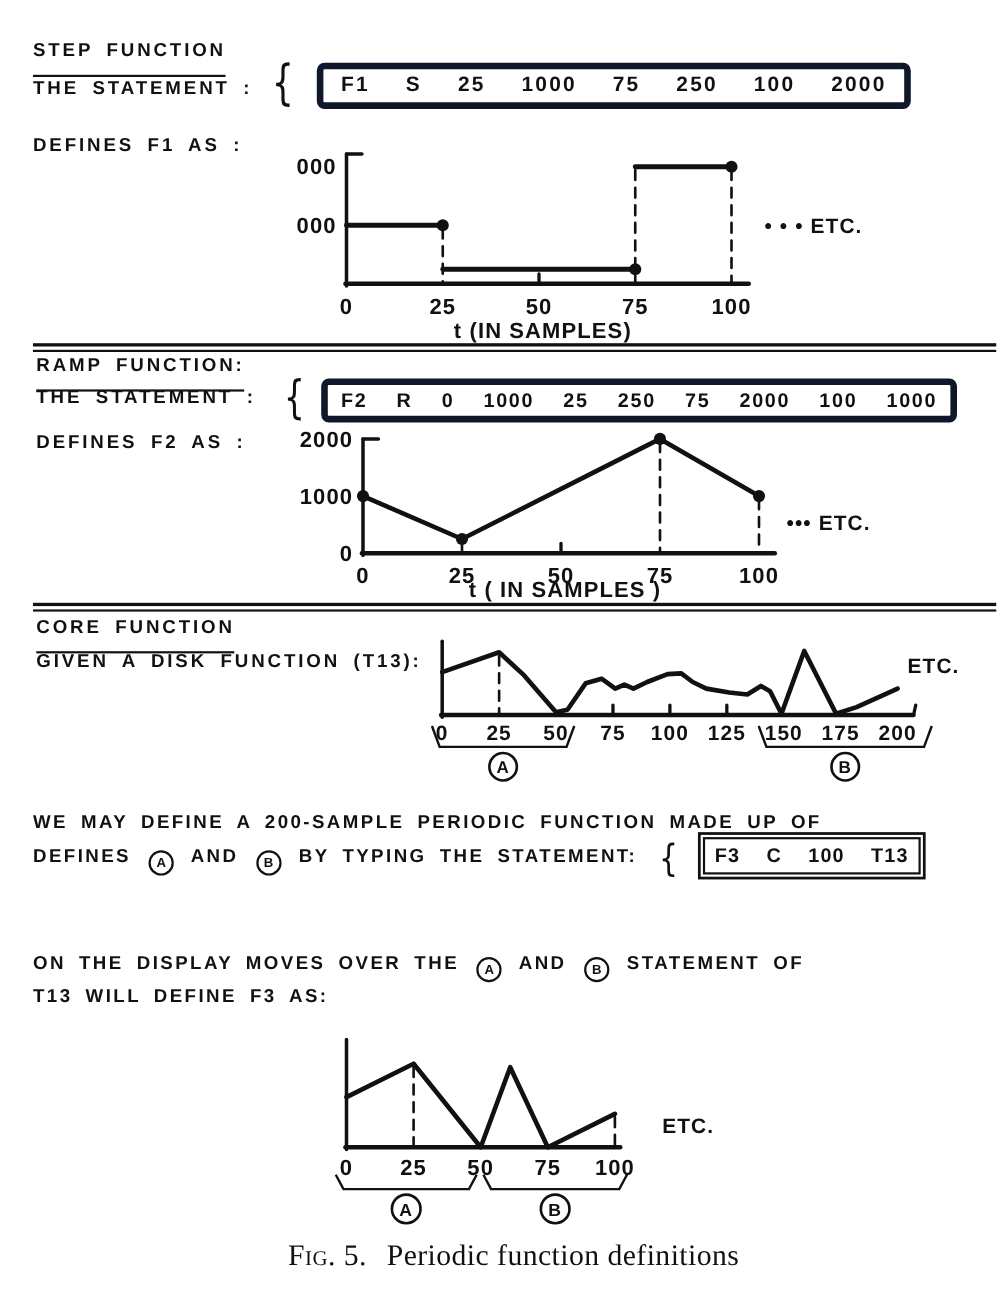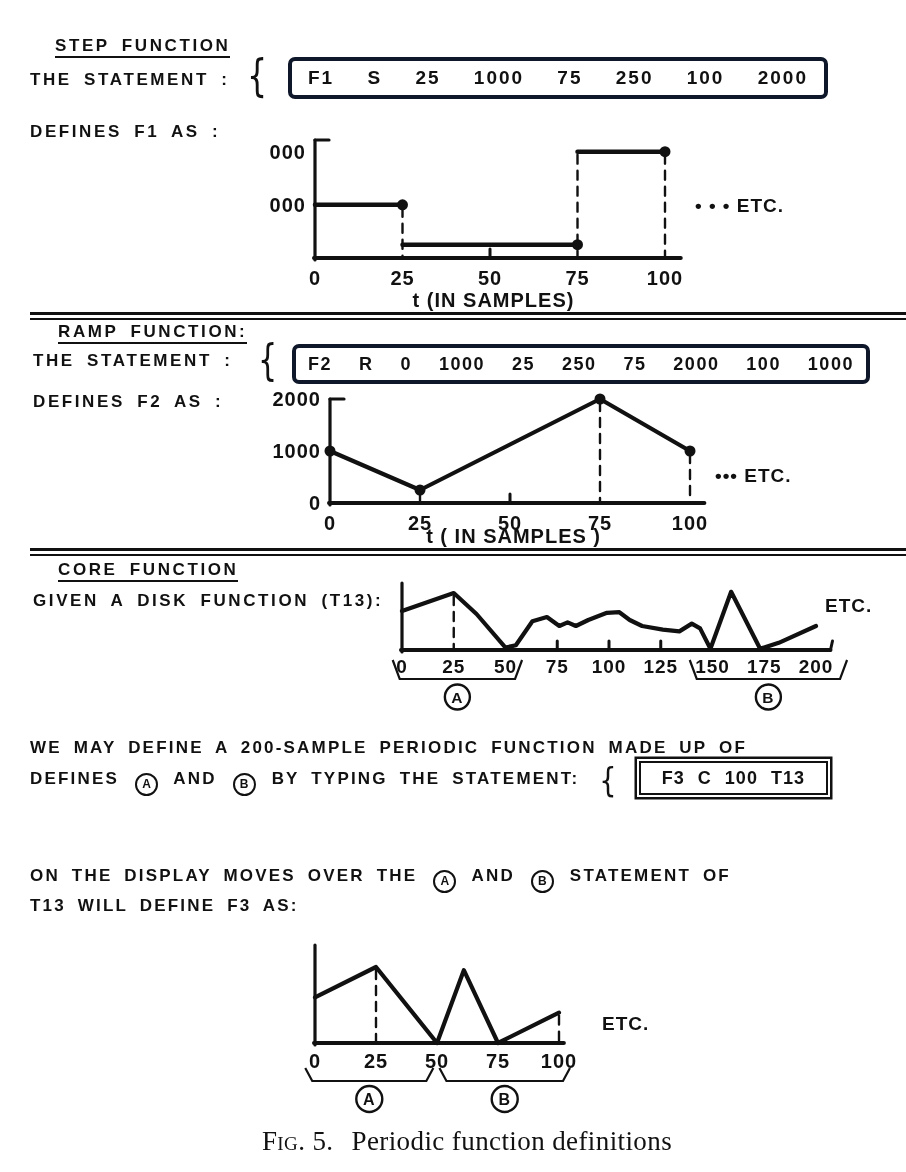--- a/index.html
+++ b/index.html
@@ -1,34 +1,34 @@
 <!DOCTYPE html>
 <html><head>
 <meta charset="utf-8">
 <style>
   html,body{margin:0;padding:0;background:#ffffff;}
   #page{position:relative;width:906px;height:1172px;background:#ffffff;
         font-family:"Liberation Sans",sans-serif;color:#111;overflow:hidden;}
   .lbl{position:absolute;font-weight:bold;font-size:17px;letter-spacing:2.6px;
        word-spacing:5px;white-space:nowrap;color:#111;}
-  .heading{border-bottom:2.5px solid #111;padding-bottom:0;margin-left:25px;}
-  .stmt-box{position:absolute;border:4px solid #0f172a;border-radius:7px;
+  .heading{border-bottom:2.5px solid #111;padding-bottom:12px;}
+  .stmt-box{position:absolute;border:6px solid #0f172a;border-radius:7px;
        display:flex;justify-content:space-between;align-items:center;
        font-weight:bold;font-size:19px;letter-spacing:2px;padding:0 16px;
        box-sizing:border-box;background:#fff;}
   .tok{white-space:nowrap;}
   .brace{position:absolute;font-family:"DejaVu Sans",sans-serif;font-weight:400;
        line-height:1;transform:scaleX(.72);transform-origin:left center;color:#111;}
   .sep{position:absolute;height:3px;border-top:3px solid #111;border-bottom:2px solid #111;}
   .para{position:absolute;font-weight:bold;font-size:17px;letter-spacing:2.2px;
        word-spacing:5px;line-height:26px;white-space:nowrap;color:#111;}
   .circ{display:inline-flex;width:19px;height:19px;border:2.2px solid #111;border-radius:50%;
        align-items:center;justify-content:center;font-size:12px;letter-spacing:0;
        word-spacing:0;margin:0 4px;vertical-align:-4px;background:#fff;}
-  .mini-box{display:inline-flex;gap:13px;border:2.5px solid #111;padding:2px 21px;
+  .mini-box{display:inline-flex;gap:24px;border:2.5px solid #111;padding:2px 9px;
        box-shadow:0 0 0 2px #fff,0 0 0 4.5px #111;margin-left:8px;font-size:18px;
        letter-spacing:1px;word-spacing:0;background:#fff;}
   .inline-brace{font-family:"DejaVu Sans",sans-serif;font-weight:400;font-size:34px;
        vertical-align:-8px;letter-spacing:0;margin-left:6px;display:inline-block;
        transform:scaleX(.8);}
   .chart{position:absolute;}
   #caption{position:absolute;left:0;top:1126px;width:906px;text-align:center;
        font-family:"Liberation Serif",serif;font-size:27px;color:#111;letter-spacing:.4px;padding-left:14px;}
   #caption .fig{font-variant:small-caps;margin-right:18px;}
   svg text{font-family:"Liberation Sans",sans-serif;}

